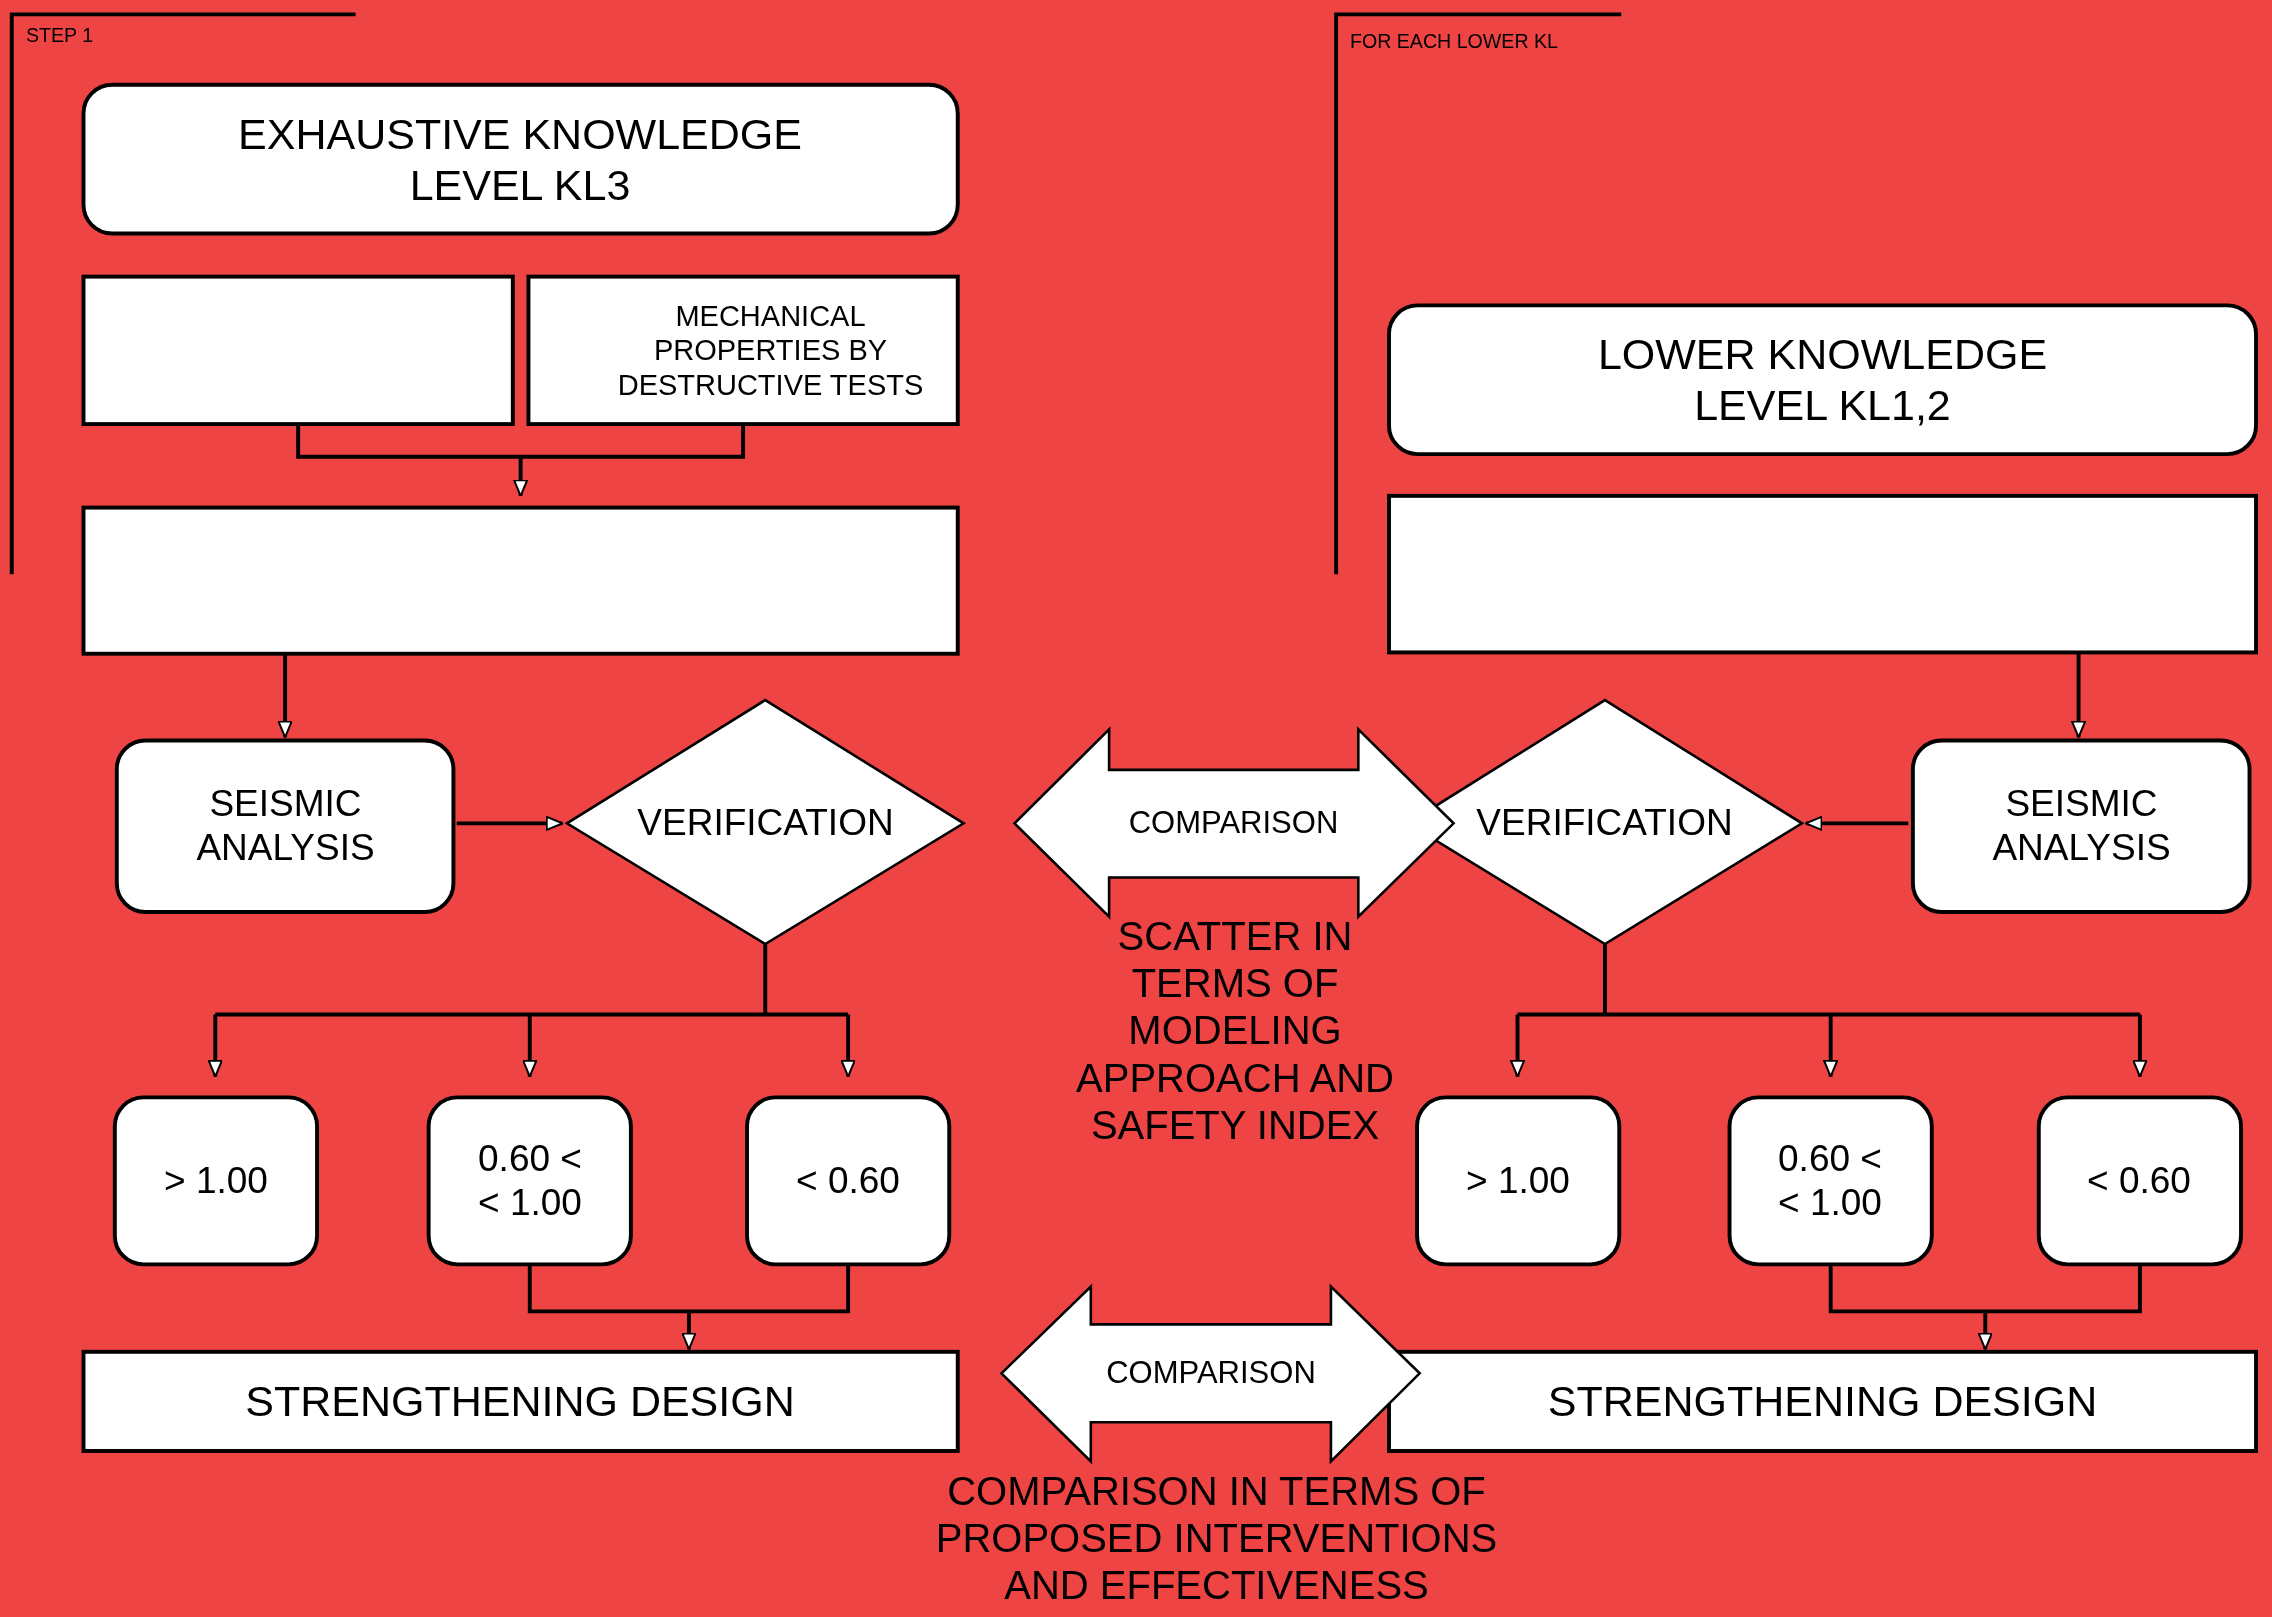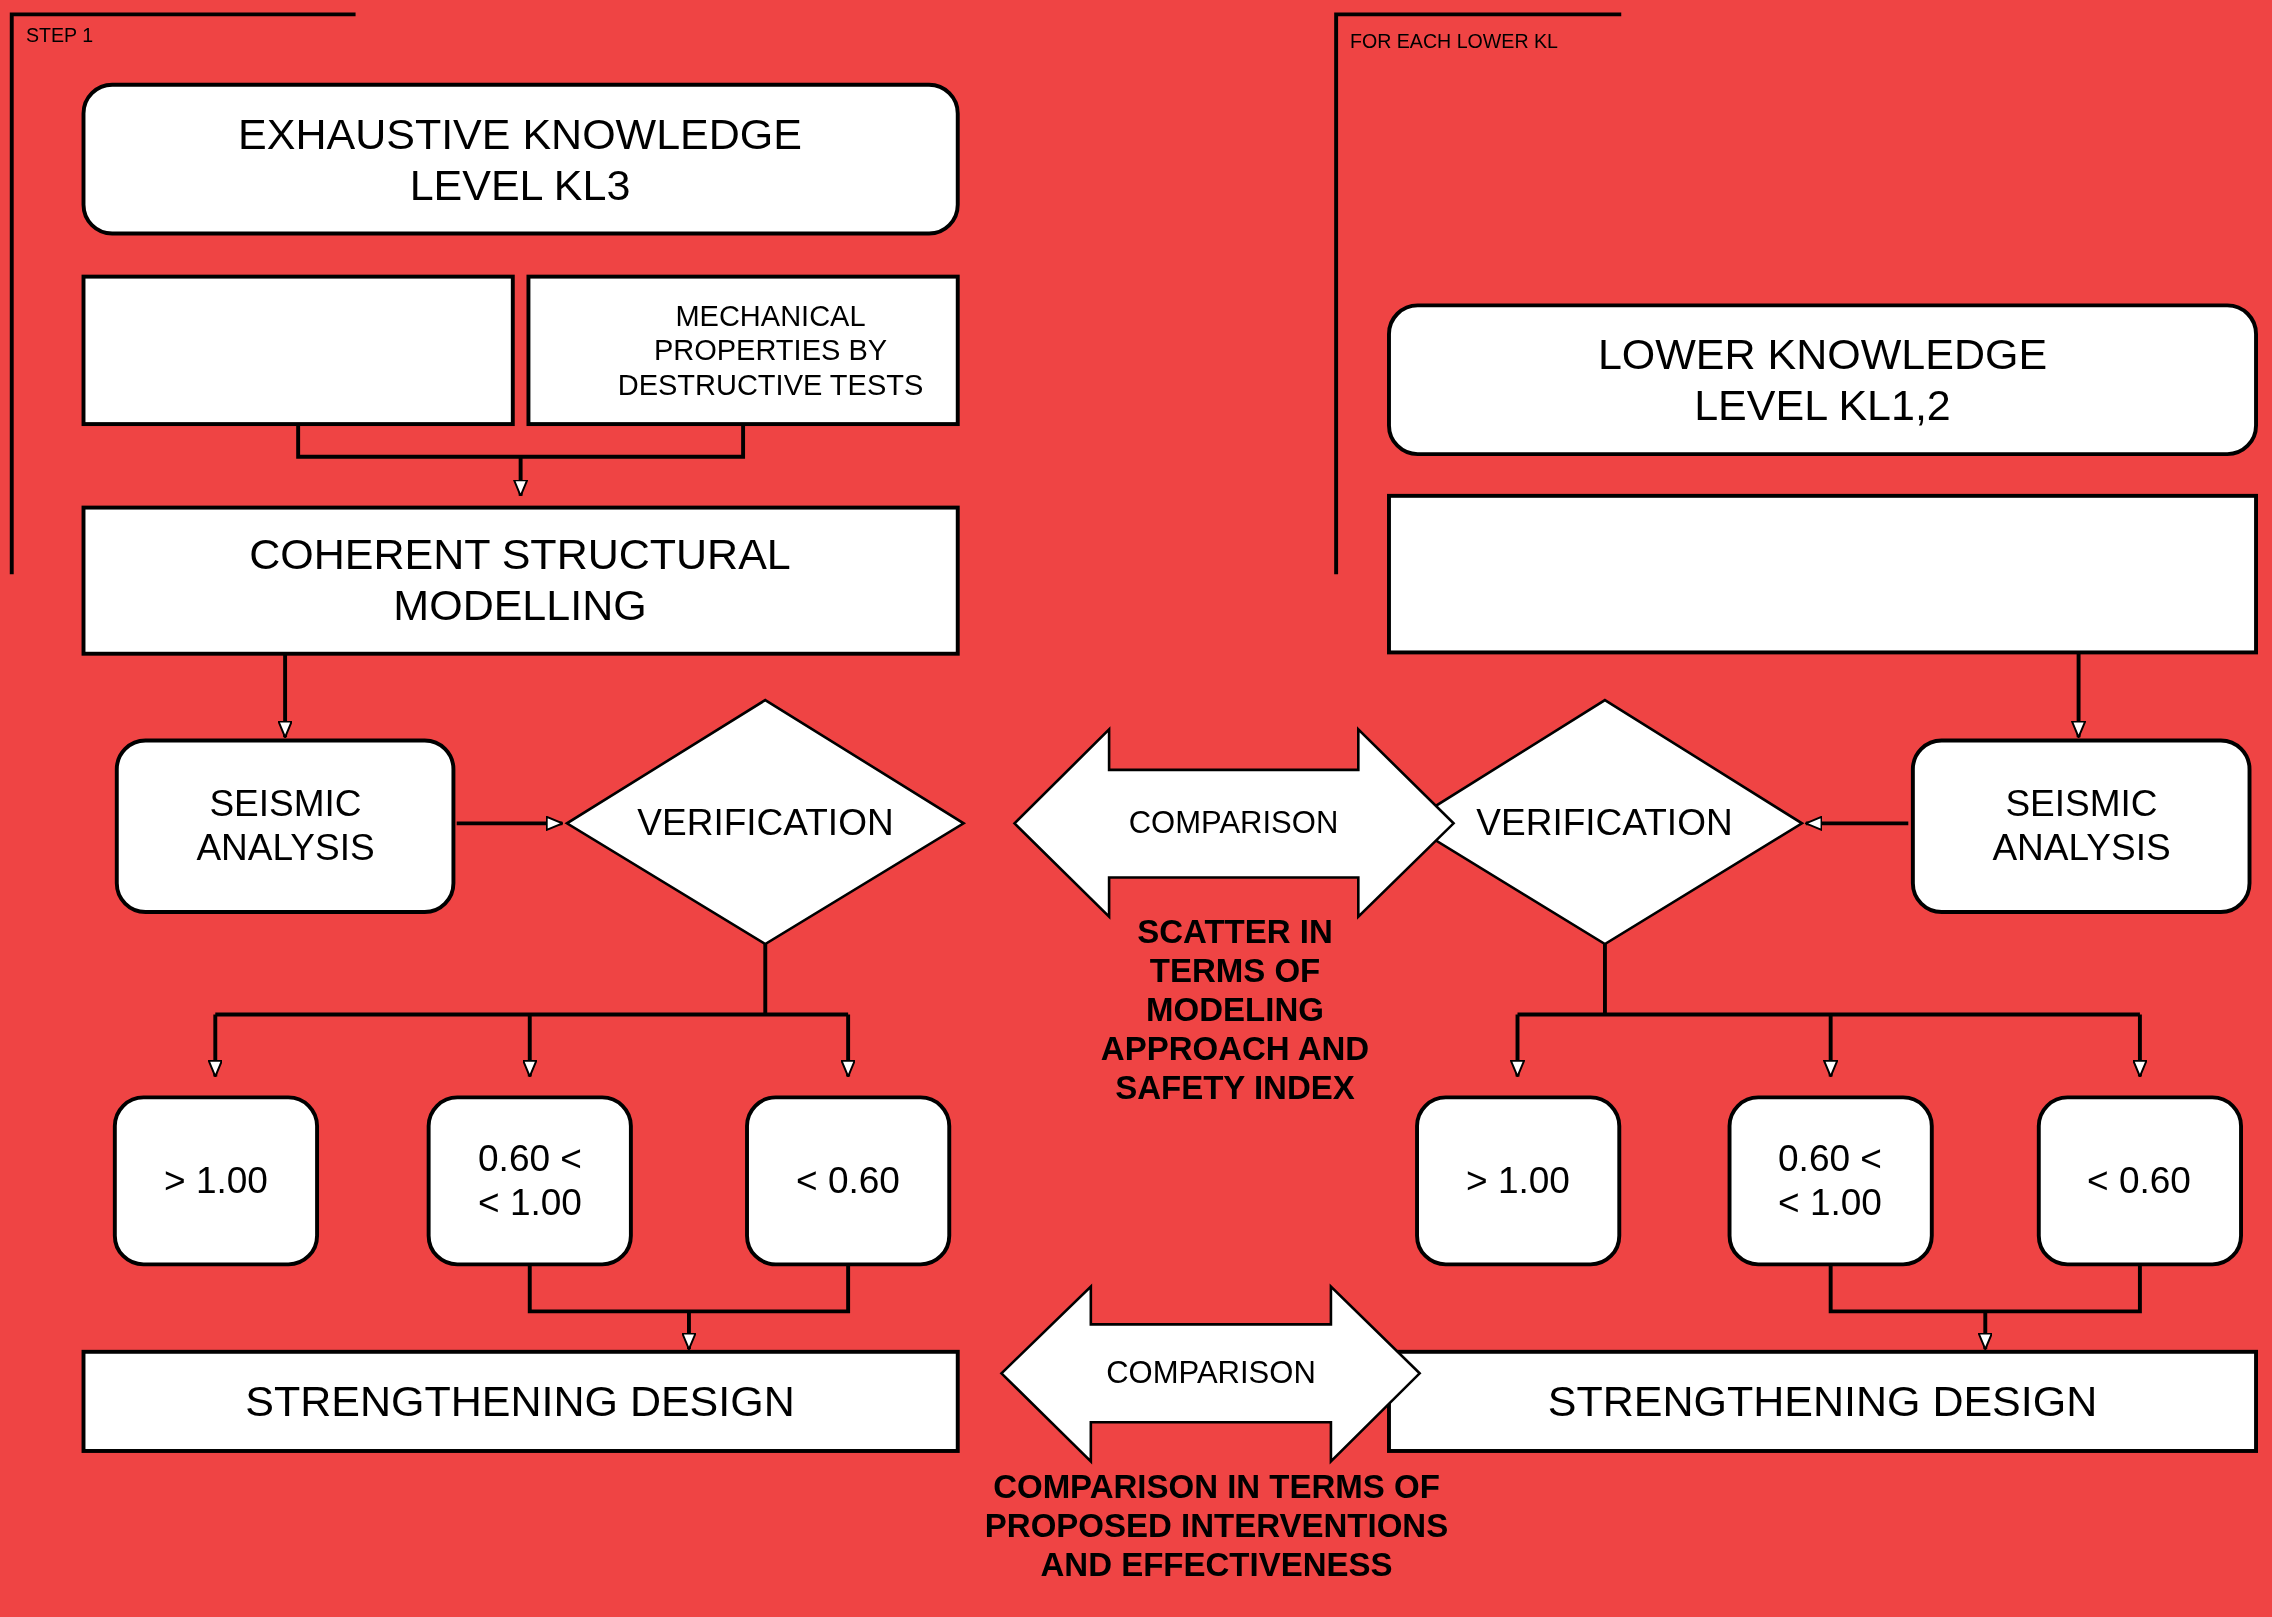--- a/index.html
+++ b/index.html
@@ -31,21 +31,21 @@
     color: #000000;
     line-height: 1.18;
     white-space: pre-line;
     pointer-events: none;
   }
   .t-big   { font-size: 43px; }
   .t-med   { font-size: 37px; }
   .t-small { font-size: 29px; }
   .t-tiny  { font-size: 19.6px; }
   .t-cmp   { font-size: 31px; }
-  .t-note  { font-size: 33px; font-weight: bold; }
+  .t-note  { font-size: 40px; }
 </style>
 </head>
 <body>
 
 <div id="root">
 
   <svg class="layer" viewBox="0 0 3484 2480">
     <defs>
       <marker id="ohead" markerWidth="26" markerHeight="22" refX="25" refY="11" orient="auto" markerUnits="userSpaceOnUse">
         <path d="M1,1 L25,11 L1,21 Z" fill="#ffffff" stroke="#000000" stroke-width="3"></path>
@@ -141,22 +141,20 @@
   <div class="node-text t-tiny" style="left:1350px; top:27px; width:339px; height:30px; justify-content:flex-start;">FOR EACH LOWER KL</div>
 
   <div class="node-text t-big" style="left:83px; top:85px; width:874px; height:149px;">EXHAUSTIVE KNOWLEDGE
 LEVEL KL3</div>
 
 
   <div class="node-text t-small" style="left:556px; top:277px; width:429px; height:147px;">MECHANICAL
 PROPERTIES BY
 DESTRUCTIVE TESTS</div>
 
-  <div class="node-text t-big" style="left:83px; top:507px; width:874px; height:146px;">COHERENT STRUCTURAL
-MODELLING</div>
 
   <div class="node-text t-med" style="left:117px; top:740px; width:337px; height:172px;">SEISMIC
 ANALYSIS</div>
 
   <div class="node-text t-med" style="left:607px; top:797px; width:317px; height:52px;">VERIFICATION</div>
 
   <div class="node-text t-med" style="left:115px; top:1097px; width:202px; height:167px;">&gt; 1.00</div>
   <div class="node-text t-med" style="left:429px; top:1097px; width:202px; height:167px;">0.60 &lt;
 &lt; 1.00</div>
   <div class="node-text t-med" style="left:747px; top:1097px; width:202px; height:167px;">&lt; 0.60</div>

